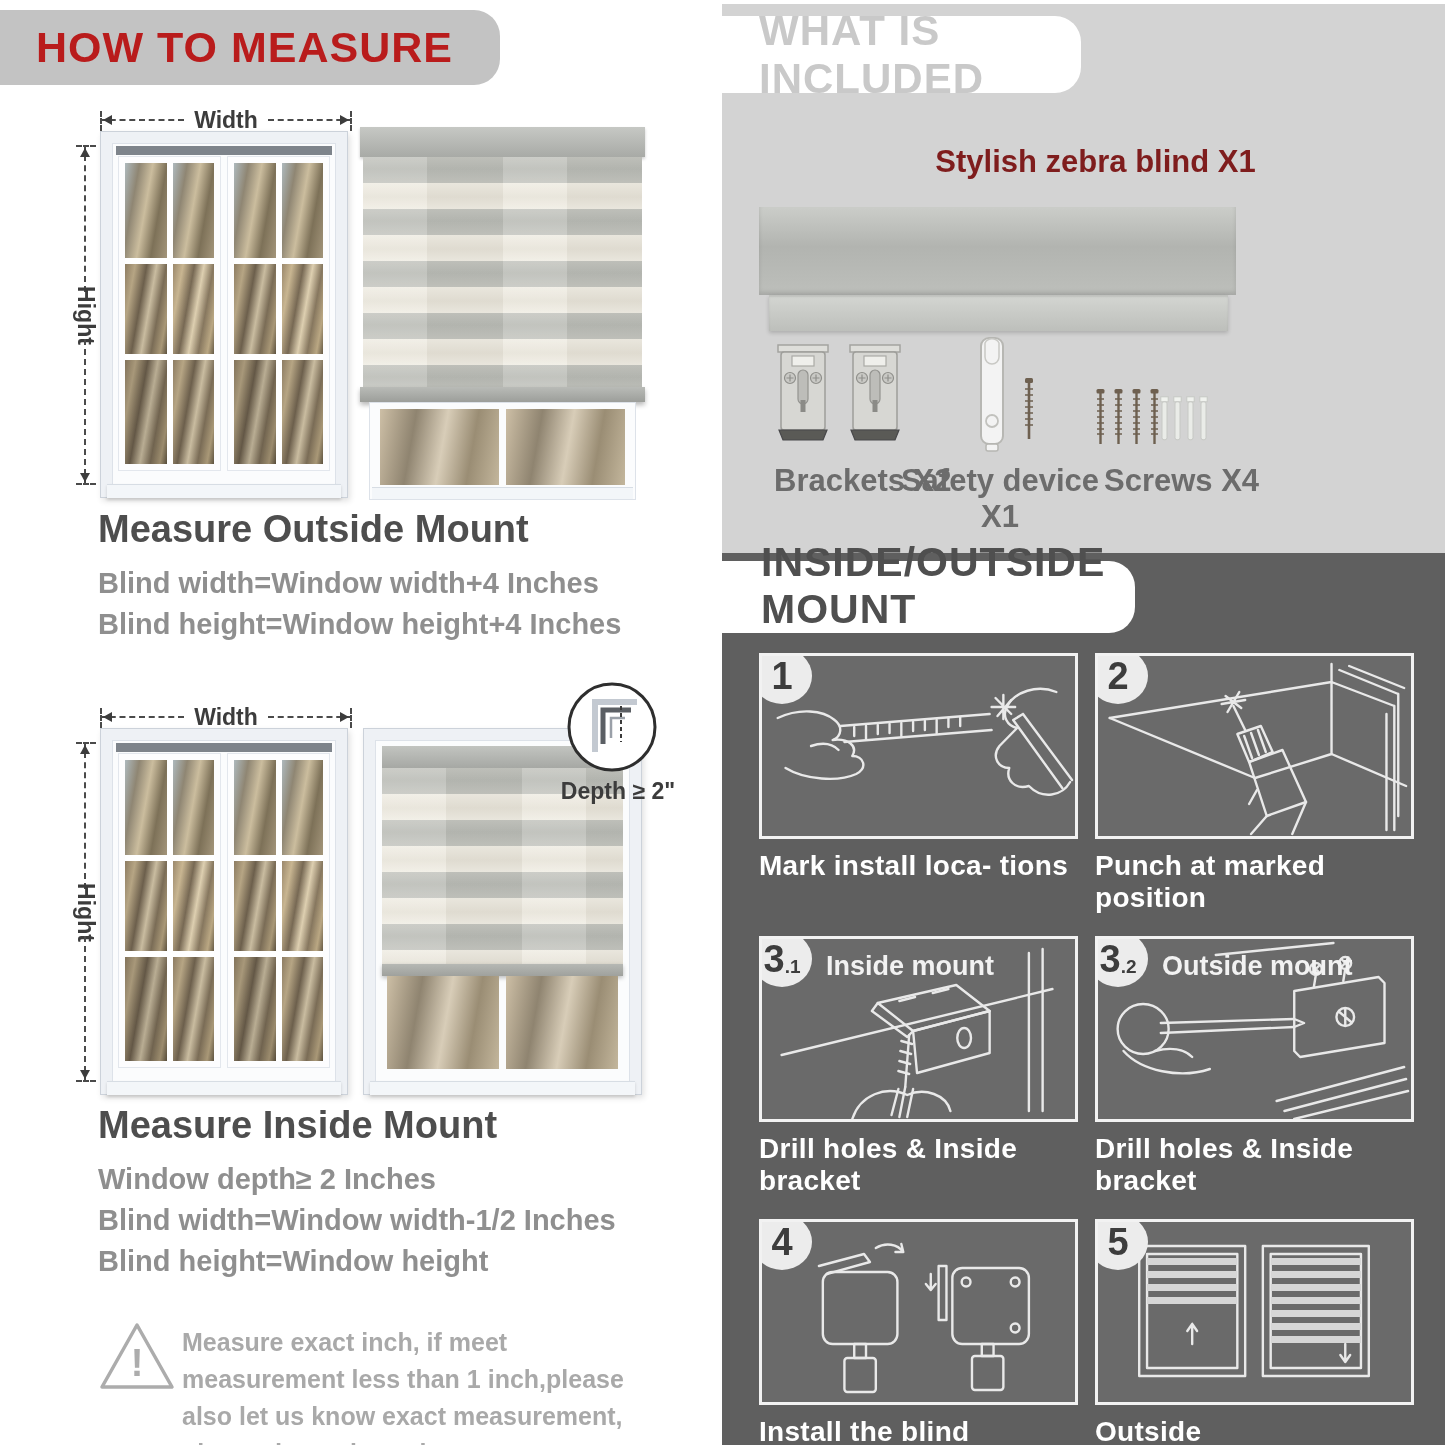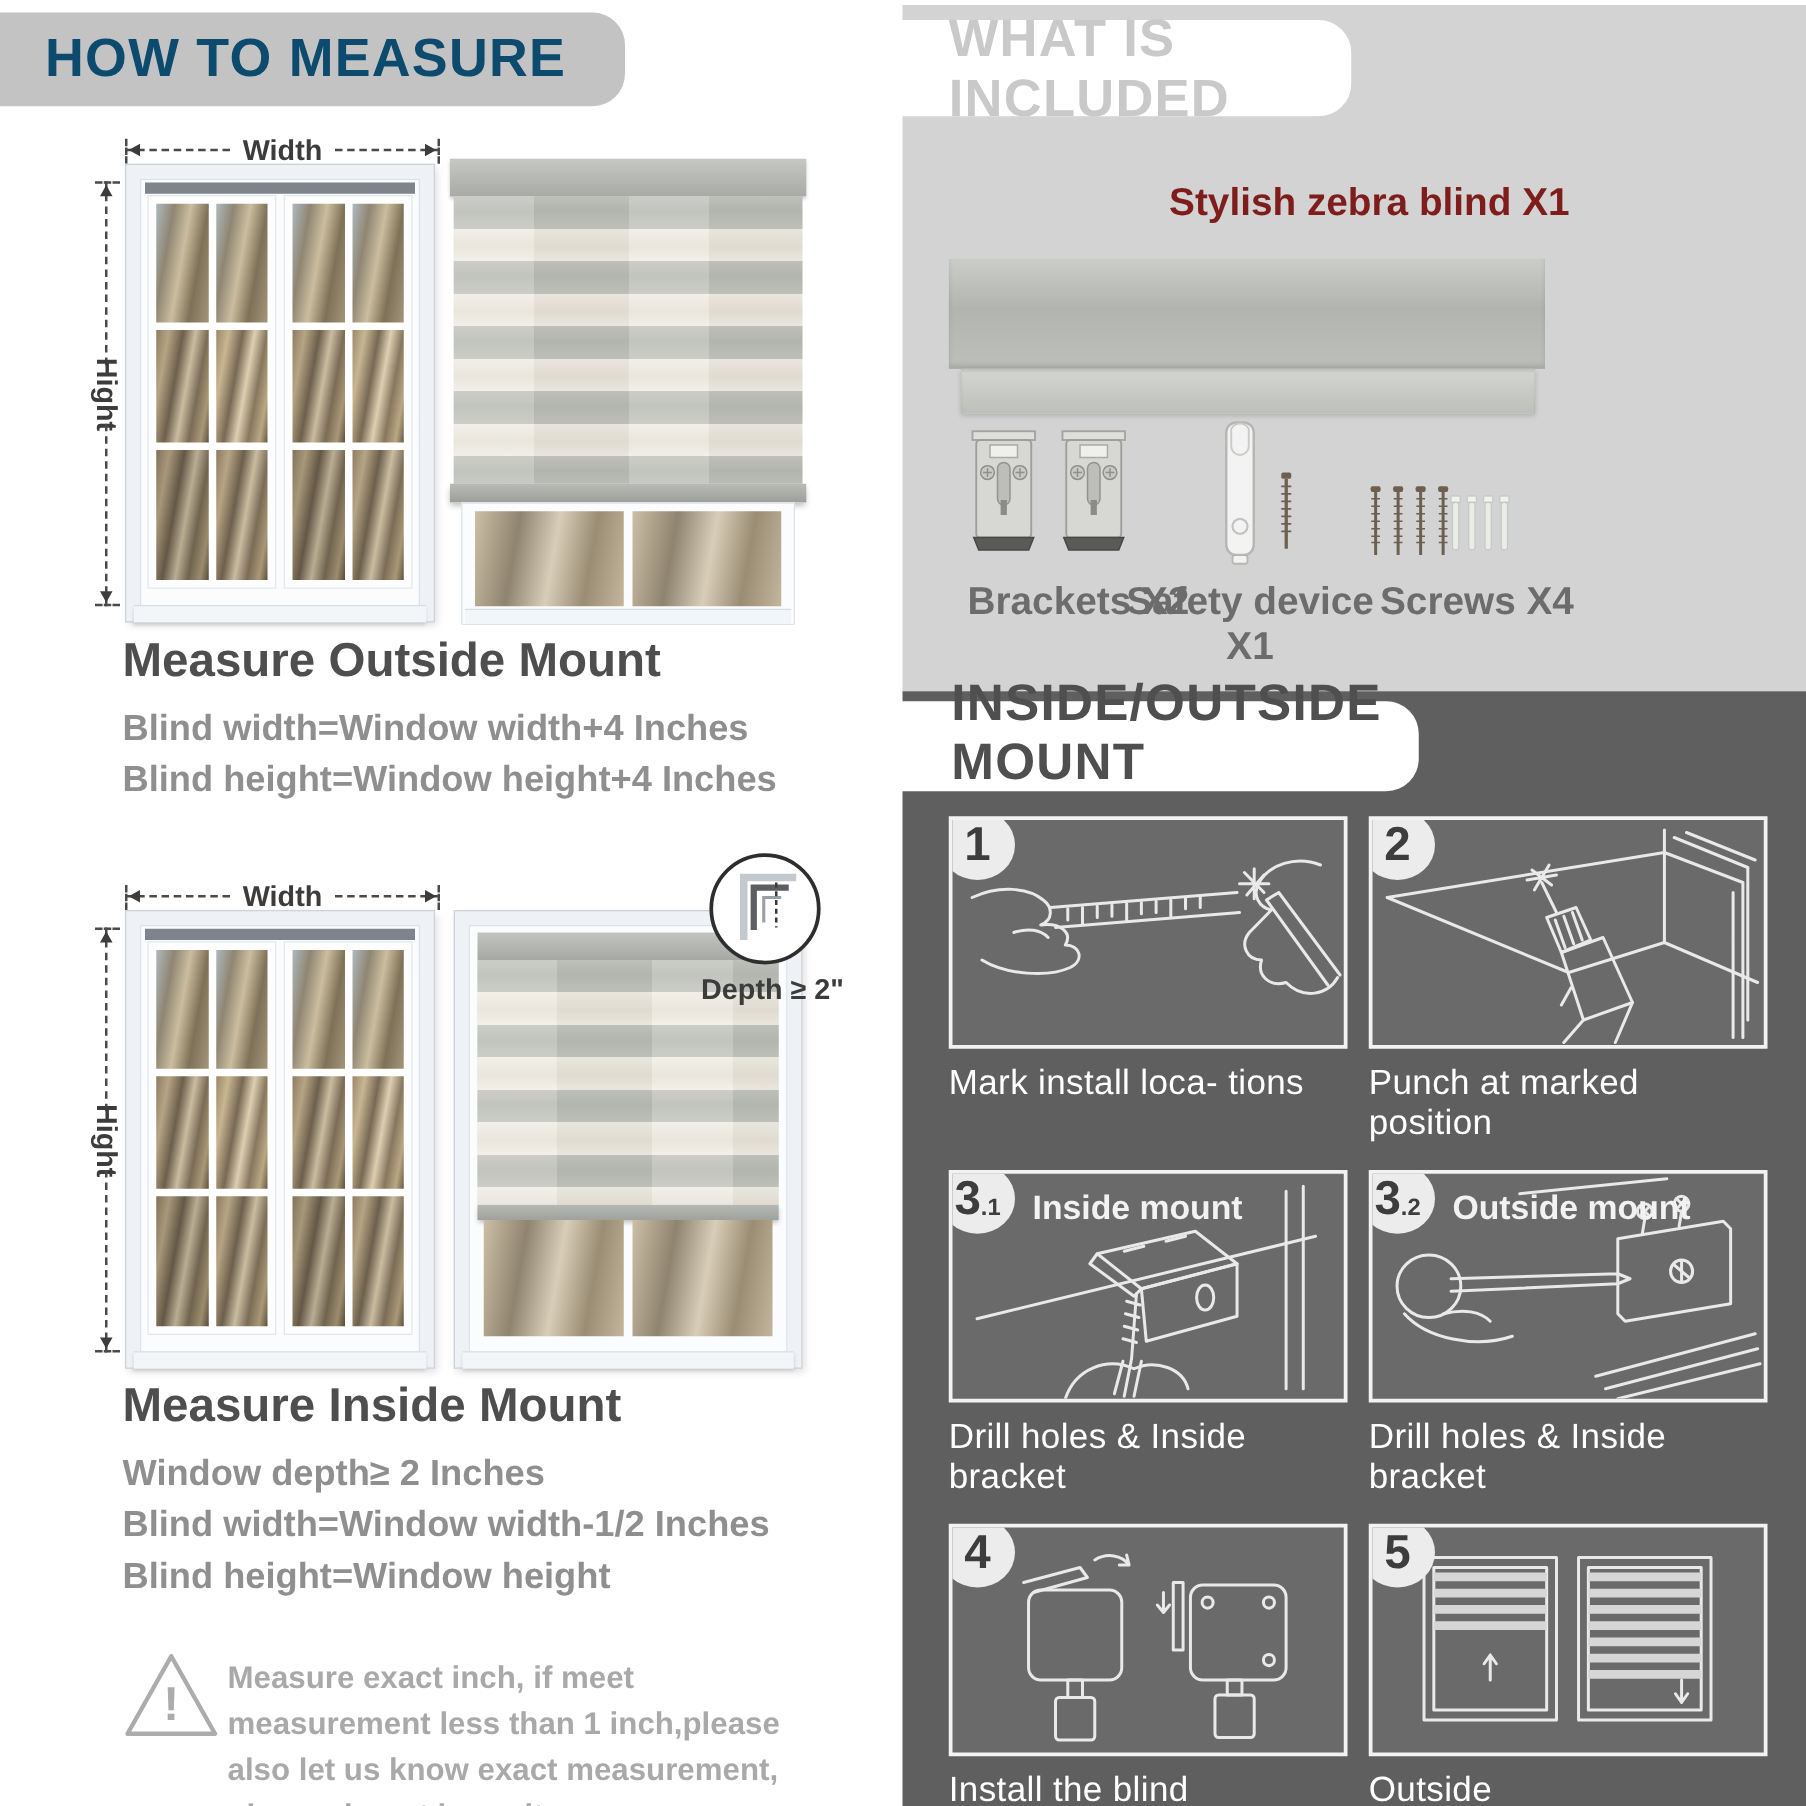--- a/index.html
+++ b/index.html
@@ -3,21 +3,21 @@
 <meta charset="utf-8">
 <style>
   html,body{margin:0;padding:0;background:#fff;}
   .page{position:relative;width:1445px;height:1445px;overflow:hidden;background:#ffffff;
         font-family:"Liberation Sans",sans-serif;}
 
   
   .left-col{position:absolute;left:0;top:0;width:703px;height:1445px;background:#fff;}
   .hdr-bar-left{position:absolute;left:0;top:10px;width:500px;height:75px;background:#c3c3c3;
       border-radius:0 26px 26px 0;display:flex;align-items:center;padding-left:36px;box-sizing:border-box;}
-  .hdr-bar-left span{font-size:43px;font-weight:bold;color:#0c4a6e;letter-spacing:1px;}
+  .hdr-bar-left span{font-size:43px;font-weight:bold;color:#b91c1c;letter-spacing:1px;}
 
   .fig{position:absolute;left:60px;width:610px;height:405px;}
   .fig-outside{top:103px;}
   .fig-inside{top:700px;}
 
   
   .dim-w{position:absolute;left:40px;top:4px;width:252px;height:26px;display:flex;align-items:center;}
   .dim-w .seg{flex:1;border-top:2px dashed #4a4a4a;position:relative;height:0;}
   .dim-w .seg.l::before{content:"";position:absolute;left:-2px;top:-6px;border:5px solid transparent;border-right:9px solid #3c3c3c;}
   .dim-w .seg.r::after{content:"";position:absolute;right:-2px;top:-6px;border:5px solid transparent;border-left:9px solid #3c3c3c;}
@@ -101,21 +101,21 @@
   .lbl-safety{left:170px;width:216px;text-align:center;}
   .lbl-screws{left:382px;}
 
   .sec-mount{position:absolute;left:0;top:549px;width:100%;height:896px;background:#5f5f5f;}
   .bar-mount{position:absolute;left:-19px;top:8px;width:432px;height:72px;background:#ffffff;
       border-radius:0 26px 26px 0;display:flex;align-items:flex-end;padding-left:58px;box-sizing:border-box;}
   .bar-mount span{font-size:41px;font-weight:bold;color:#4f4f4f;letter-spacing:1px;}
   .steps{position:absolute;left:37px;top:100px;width:660px;display:grid;
       grid-template-columns:319px 319px;column-gap:17px;row-gap:22px;}
   .panel{position:relative;height:180px;border:3px solid #f2f2f2;background:#6a6a6a;overflow:hidden;}
-  .caption{margin-top:11px;font-size:28px;font-weight:normal;color:#ffffff;letter-spacing:.3px;}
+  .caption{margin-top:11px;font-size:28px;font-weight:bold;color:#ffffff;letter-spacing:.3px;}
   .badge{position:absolute;top:-8px;left:-10px;width:60px;height:56px;background:#ececec;border-radius:50%;
       display:flex;align-items:center;justify-content:center;color:#3d3d3d;}
   .badge .num{font-size:38px;font-weight:bold;line-height:1;}
   .badge .sub{font-size:19px;font-weight:bold;margin-top:16px;}
   .panel-title{position:absolute;left:64px;top:12px;font-size:27px;font-weight:bold;color:#f2f2f2;}
   .art{position:absolute;inset:0;width:100%;height:100%;}
   .art *{vector-effect:non-scaling-stroke;}
   .lineart{stroke:#e9e9e9;stroke-width:2.4;fill:none;stroke-linecap:round;stroke-linejoin:round;}
   .bandfill{fill:#d6d6d6;stroke:none;}
 

